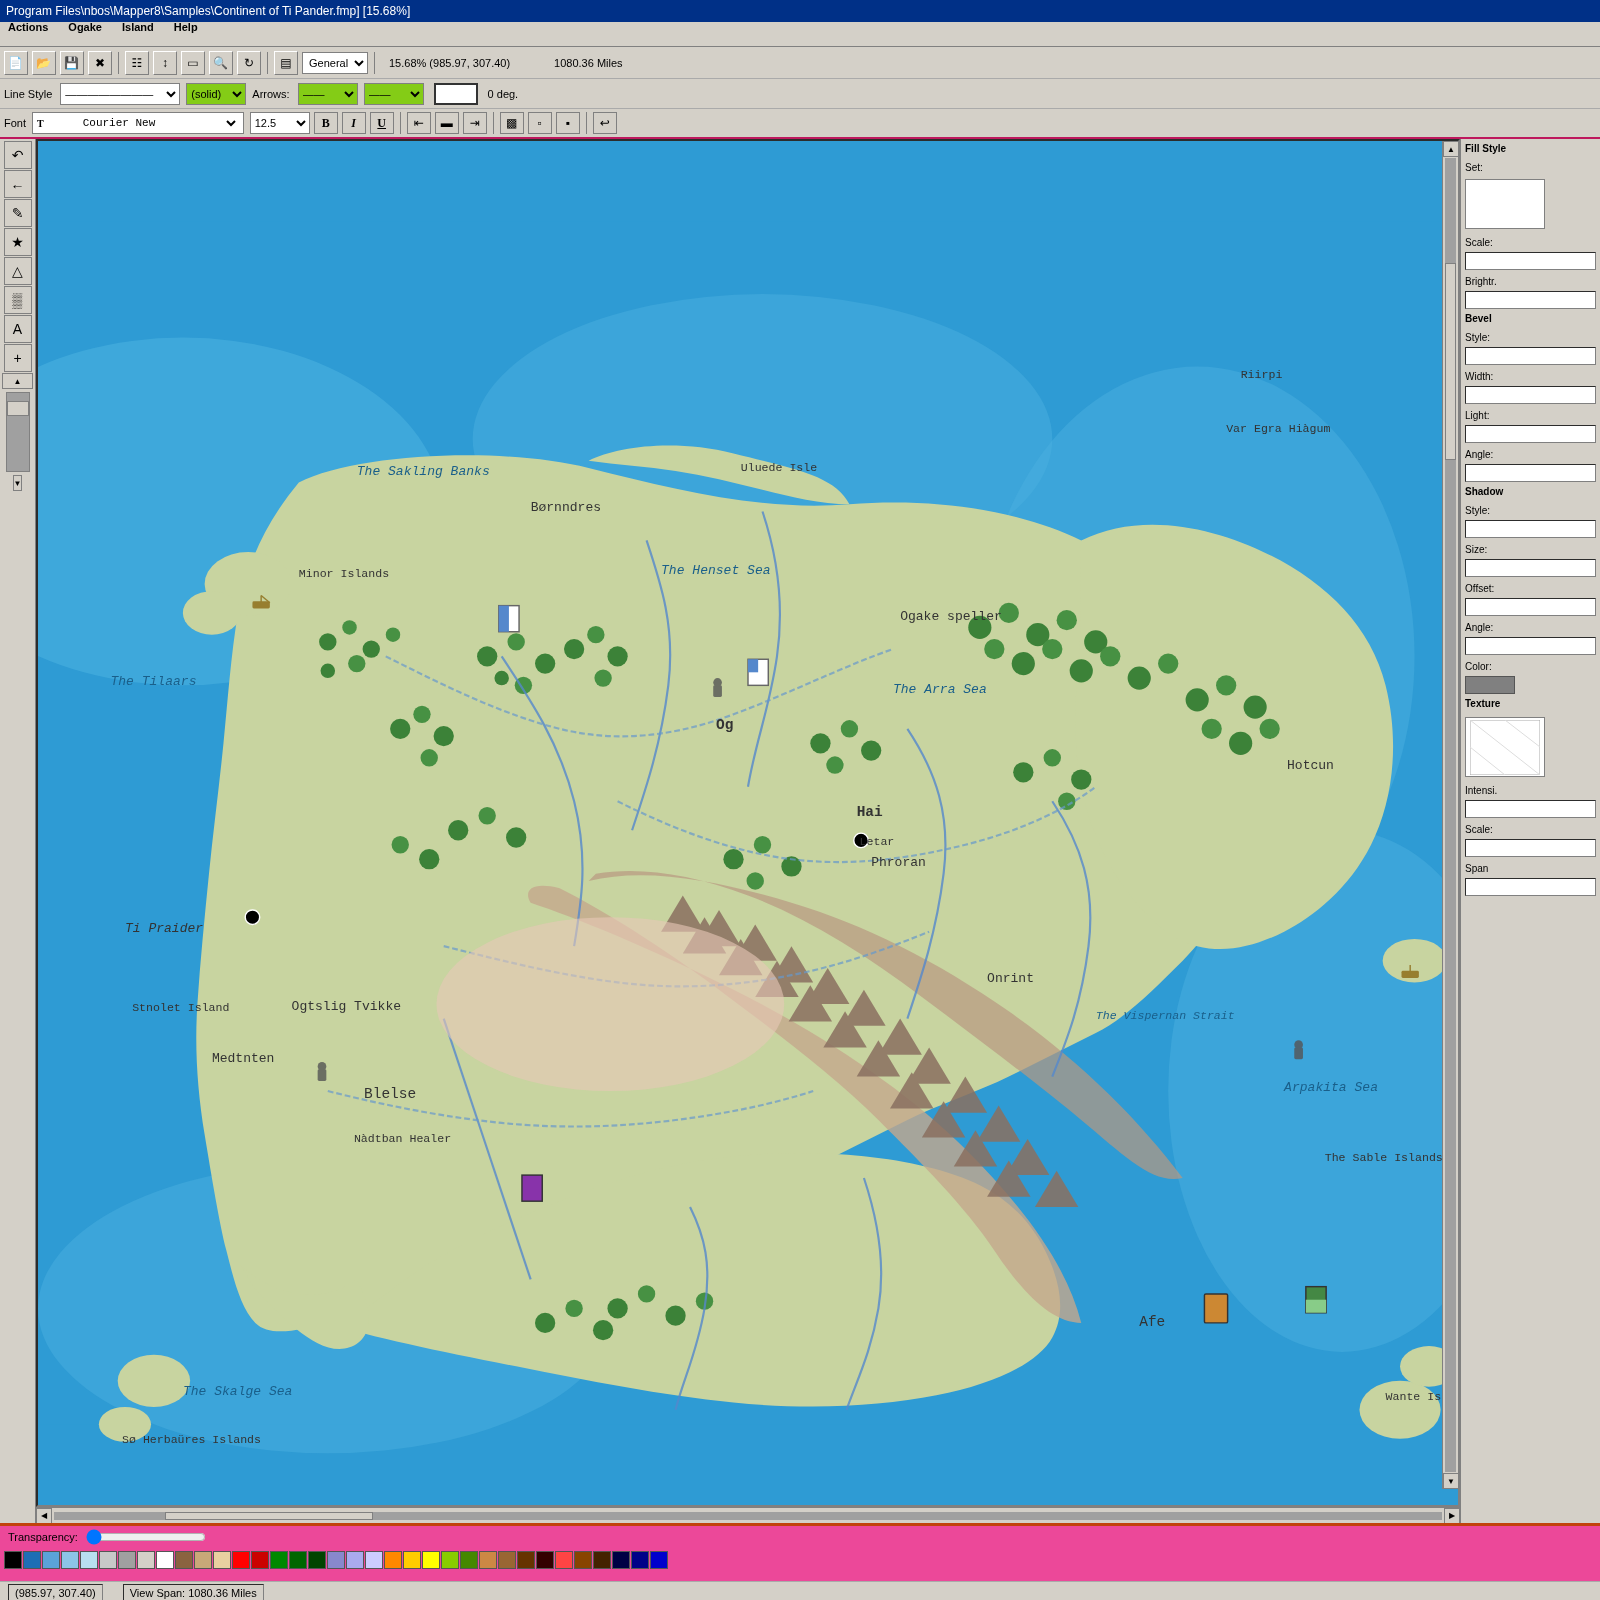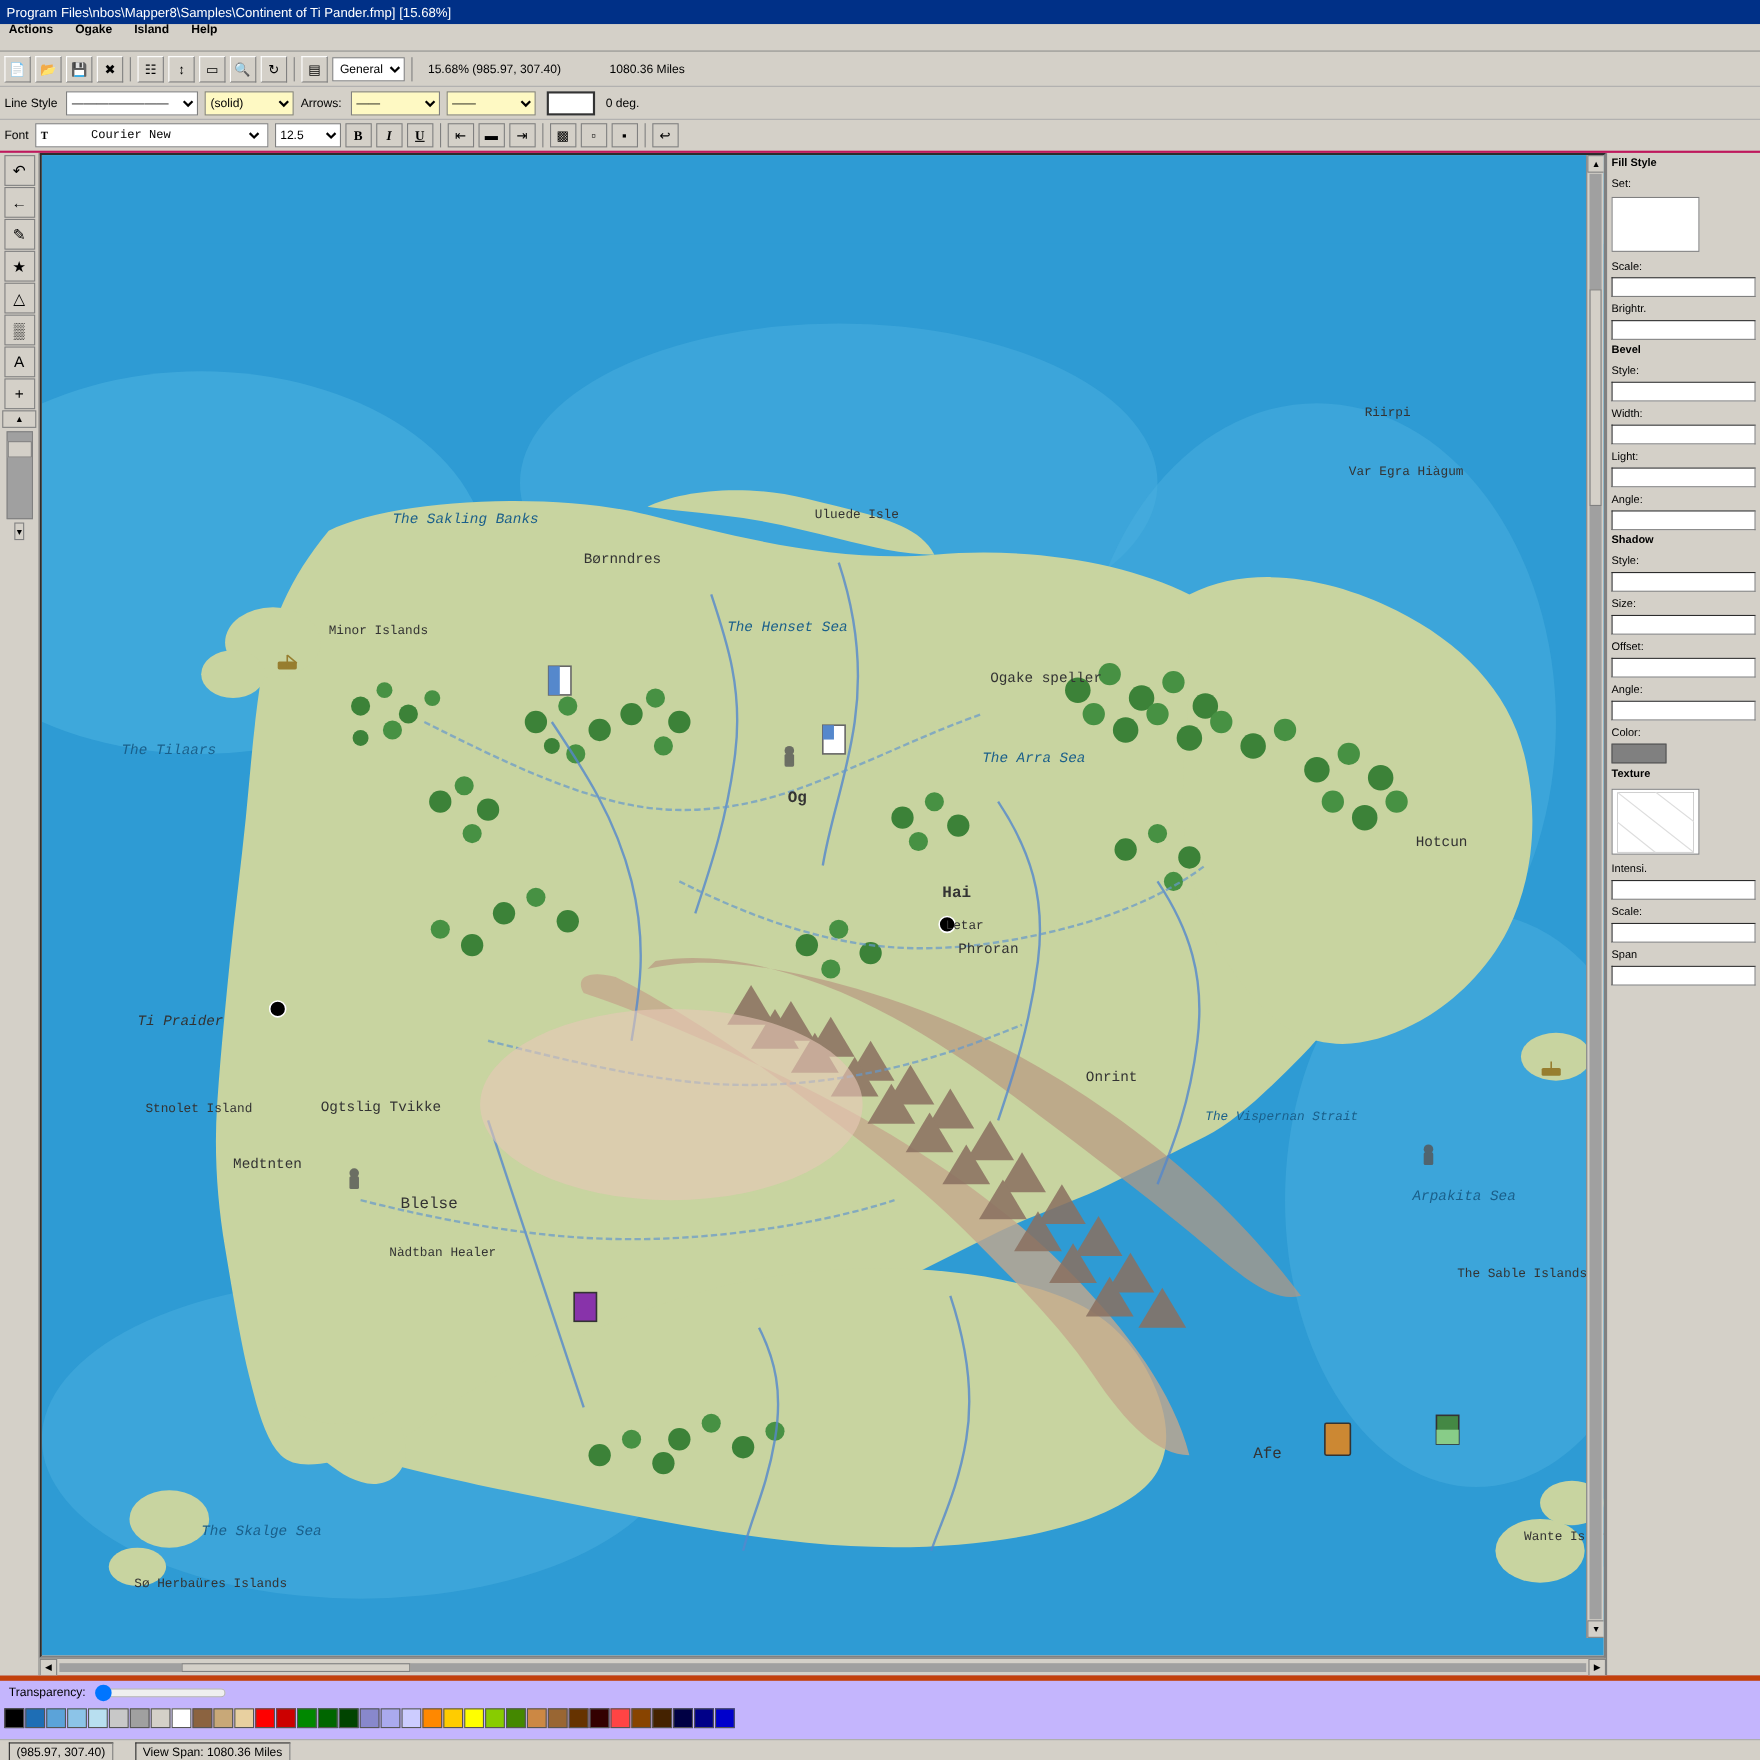--- a/index.html
+++ b/index.html
@@ -101,23 +101,23 @@
     }
     .line-style-select {
       height: 22px;
       width: 120px;
       font-size: 11px;
       background: white;
       border: 1px solid #808080;
     }
     .arrows-select {
       height: 22px;
-      width: 81px;
-      font-size: 11px;
-      background: #fef9c3;
+      width: 60px;
+      font-size: 11px;
+      background: #84cc16;
       border: 1px solid #808080;
     }
     .deg-box {
       border: 1px solid #808080;
       background: white;
       width: 50px;
       height: 22px;
       display: flex;
       align-items: center;
       justify-content: center;
@@ -302,22 +302,22 @@
       background: white;
       margin: 2px 0;
       display: flex;
       align-items: center;
       justify-content: center;
     }
 
     
     #bottom-bar {
       height: 58px;
-      background: #c4b5fd;
-      border-top: 5px solid #c2410c;
+      background: #ec4899;
+      border-top: 3px solid #c2410c;
       display: flex;
       flex-direction: column;
     }
     #transparency-row {
       display: flex;
       align-items: center;
       padding: 2px 8px;
       gap: 8px;
       height: 22px;
     }

